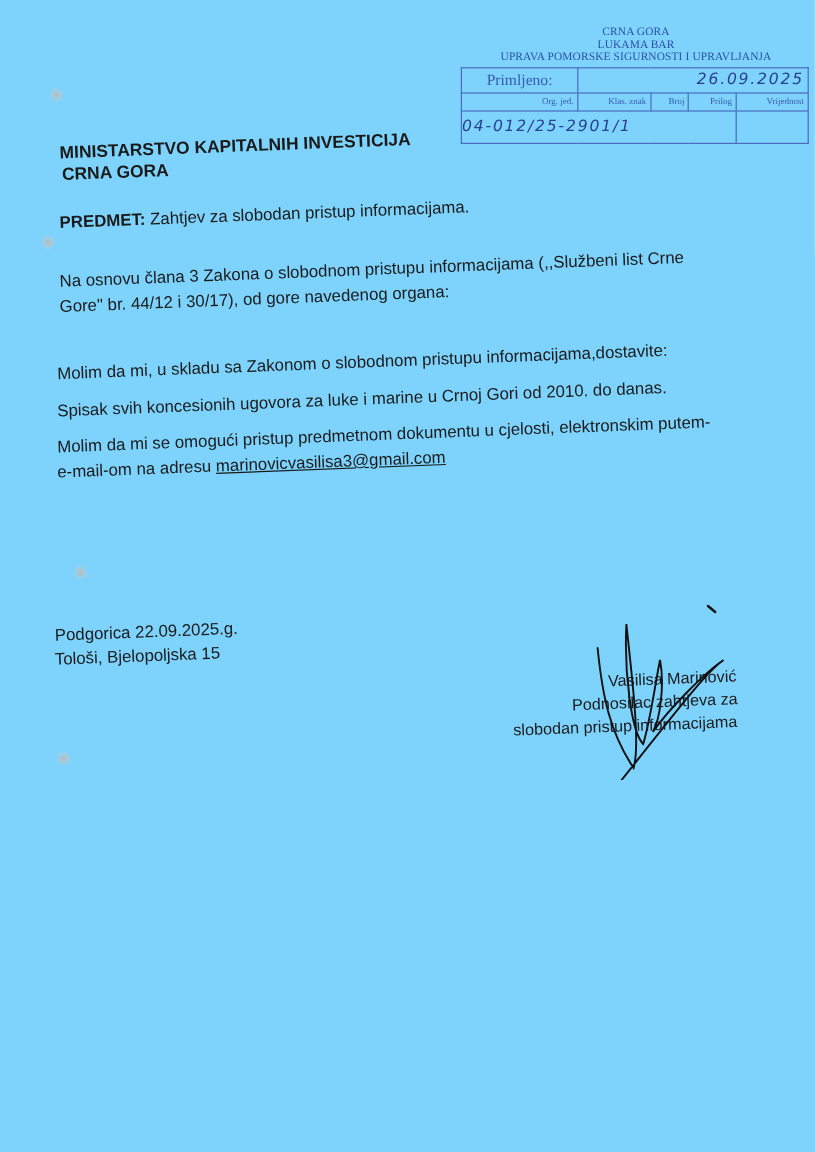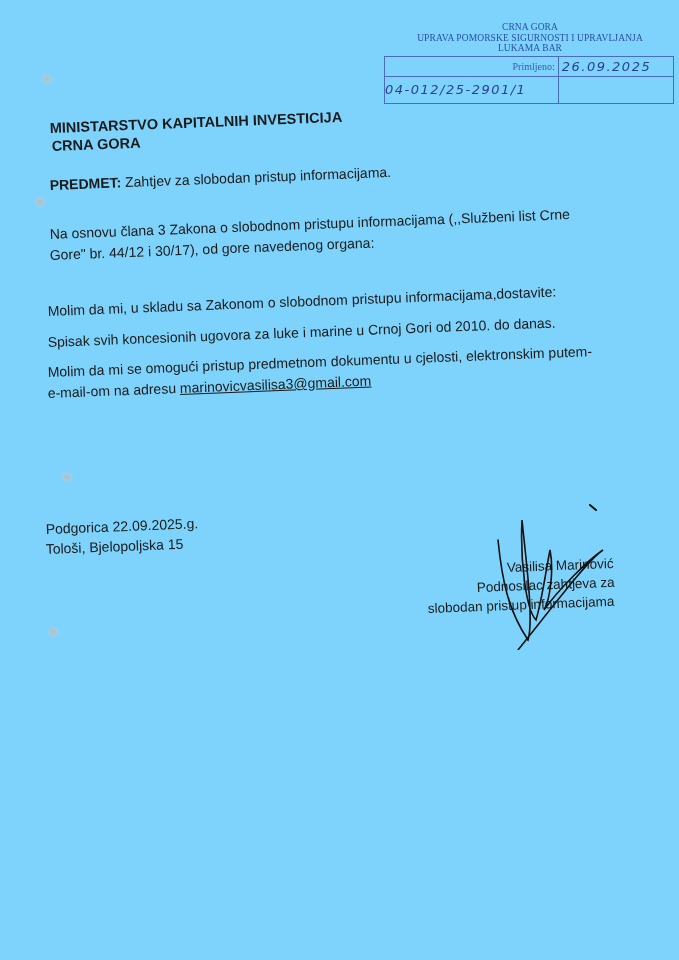--- a/index.html
+++ b/index.html
@@ -3,22 +3,22 @@
 <meta charset="utf-8">
 <style>
   html, body { margin:0; padding:0; background:#ffffff; }
   body { width:679px; height:960px; position:relative; overflow:hidden; font-family:"Liberation Sans", sans-serif; color:#1a1a1a; }
   .page { position:absolute; left:0; top:0; width:679px; height:960px; background:#7dd3fc; }
 
   
   .stamp { position:absolute; left:384px; top:22px; width:292px; color:#2b4fa8; font-family:"Liberation Serif", serif; }
   .stamp .hdr { text-align:center; font-size:9.5px; line-height:10.5px; letter-spacing:0.1px; }
   .stamp table { border-collapse:collapse; width:290px; margin-top:2px; border:1.3px solid #3a5fb8; }
-  .stamp td { border:1px solid #4a6cc0; font-size:7.5px; padding:2px 3px; height:10px; text-align:left; color:#3a5ab0; }
-  .stamp .recv-label { text-align:right; font-size:10px; }
+  .stamp td { border:1px solid #4a6cc0; font-size:7.5px; padding:2px 3px; height:10px; text-align:right; color:#3a5ab0; }
+  .stamp .recv-label { text-align:center; font-size:13px; }
   .stamp .hand { font-family:"DejaVu Sans", sans-serif; font-style:italic; color:#2a3f8f; font-size:13px; letter-spacing:1.5px; }
   .stamp .recv-row td { height:12px; }
   .stamp .num-row td { height:22px; border-top:1px solid #4a6cc0; }
   .stamp .num-cell { text-align:left; padding-left:0; }
 
   
   .doc { position:absolute; left:0; top:0; width:679px; height:960px; }
   .t { position:absolute; white-space:nowrap; font-size:14px; transform-origin:left bottom; transform:rotate(-2.2deg); }
   .bold { font-weight:bold; }
   .email { text-decoration:underline; }
@@ -28,28 +28,35 @@
   .sig { position:absolute; left:478px; top:500px; width:140px; height:150px; }
 </style>
 </head>
 <body>
 
 <div class="page">
 
   <div class="stamp">
     <div class="hdr">
       <div>CRNA GORA</div>
+      <div>LUKAMA BAR</div>
       <div>UPRAVA POMORSKE SIGURNOSTI I UPRAVLJANJA</div>
-      <div>LUKAMA BAR</div>
     </div>
     <table>
       <tbody>
           <tr class="recv-row">
         <td class="recv-label">Primljeno:</td>
         <td colspan="4" class="hand">26.09.2025</td>
+      </tr>
+      <tr>
+        <td>Org. jed.</td>
+        <td>Klas. znak</td>
+        <td>Broj</td>
+        <td>Prilog</td>
+        <td>Vrijednost</td>
       </tr>
       <tr class="num-row">
         <td colspan="4" class="hand num-cell">04-012/25-2901/1</td>
         <td></td>
       </tr>
     </tbody>
       </table>
   </div>
 
   <div class="doc">

